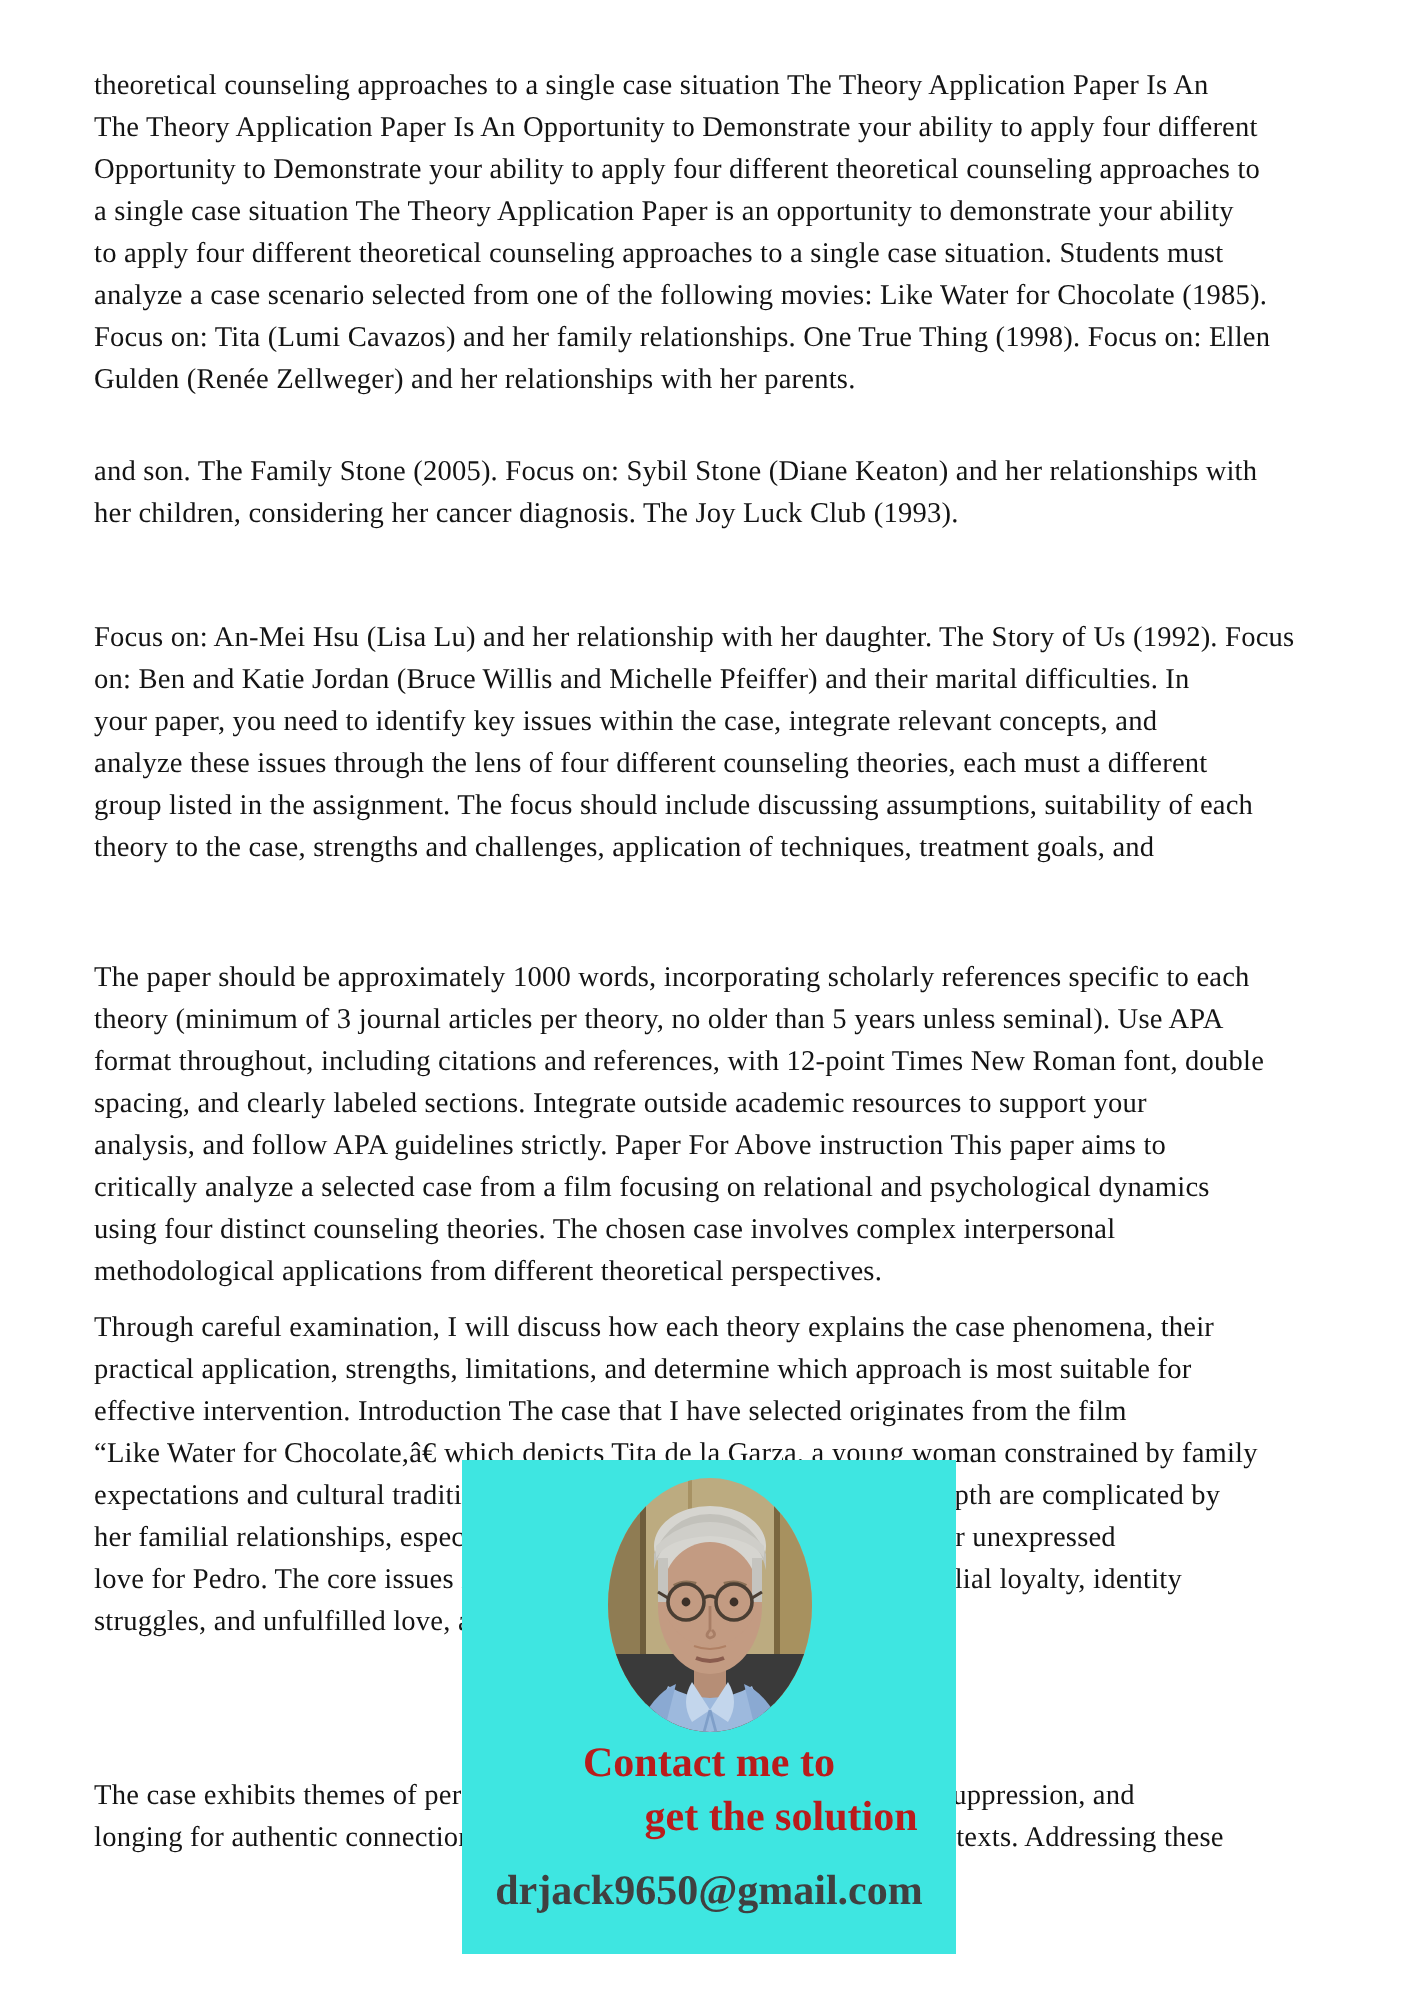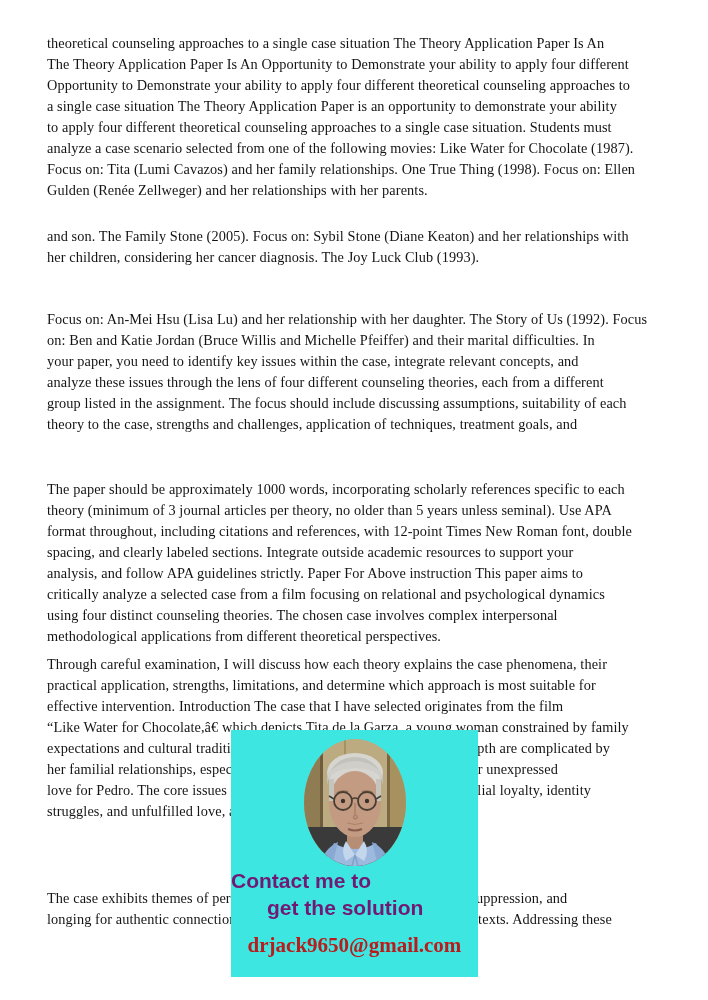--- a/index.html
+++ b/index.html
@@ -16,58 +16,58 @@
   }
   .promo{
     position:absolute;left:231px;top:730px;width:247px;height:247px;
     background:#3ee6e1;text-align:center;
   }
   .avatar{
     position:absolute;top:9px;left:50%;transform:translateX(-50%);
     width:102px;height:127px;display:block;
   }
   .promo-line{
-    position:absolute;left:0;width:100%;text-align:left;
-    font-family:Liberation Sans, sans-serif;font-weight:bold;
-    font-size:21px;color:#701a75;letter-spacing:0px;
+    position:absolute;left:0;width:100%;text-align:center;
+    font-family:Liberation Serif, serif;font-weight:bold;
+    font-size:21px;color:#b91c1c;letter-spacing:0px;
   }
   .promo-line.l1{top:139px;}
   .promo-line.l2{top:166px;padding-left:36px;}
   .promo-email{
     position:absolute;left:0;width:100%;text-align:center;top:203px;
     font-family:"Liberation Serif", serif;font-weight:bold;
-    font-size:21px;color:#b91c1c;
+    font-size:21px;color:#404040;
   }
 </style>
 </head>
 <body>
 
 <div class="page">
 
   <div class="para" style="top:33px">
     <div class="ln">theoretical counseling approaches to a single case situation The Theory Application Paper Is An</div>
     <div class="ln">The Theory Application Paper Is An Opportunity to Demonstrate your ability to apply four different</div>
     <div class="ln">Opportunity to Demonstrate your ability to apply four different theoretical counseling approaches to</div>
     <div class="ln">a single case situation The Theory Application Paper is an opportunity to demonstrate your ability</div>
     <div class="ln">to apply four different theoretical counseling approaches to a single case situation. Students must</div>
-    <div class="ln">analyze a case scenario selected from one of the following movies: Like Water for Chocolate (1987).</div>
+    <div class="ln">analyze a case scenario selected from one of the following movies: Like Water for Chocolate (1985).</div>
     <div class="ln">Focus on: Tita (Lumi Cavazos) and her family relationships. One True Thing (1998). Focus on: Ellen</div>
     <div class="ln">Gulden (Renée Zellweger) and her relationships with her parents.</div>
   </div>
 
   <div class="para" style="top:226px">
     <div class="ln">and son. The Family Stone (2005). Focus on: Sybil Stone (Diane Keaton) and her relationships with</div>
     <div class="ln">her children, considering her cancer diagnosis. The Joy Luck Club (1993).</div>
   </div>
 
   <div class="para" style="top:309px">
     <div class="ln">Focus on: An-Mei Hsu (Lisa Lu) and her relationship with her daughter. The Story of Us (1992). Focus</div>
     <div class="ln">on: Ben and Katie Jordan (Bruce Willis and Michelle Pfeiffer) and their marital difficulties. In</div>
     <div class="ln">your paper, you need to identify key issues within the case, integrate relevant concepts, and</div>
-    <div class="ln">analyze these issues through the lens of four different counseling theories, each from a different</div>
+    <div class="ln">analyze these issues through the lens of four different counseling theories, each must a different</div>
     <div class="ln">group listed in the assignment. The focus should include discussing assumptions, suitability of each</div>
     <div class="ln">theory to the case, strengths and challenges, application of techniques, treatment goals, and</div>
   </div>
 
   <div class="para" style="top:479px">
     <div class="ln">The paper should be approximately 1000 words, incorporating scholarly references specific to each</div>
     <div class="ln">theory (minimum of 3 journal articles per theory, no older than 5 years unless seminal). Use APA</div>
     <div class="ln">format throughout, including citations and references, with 12-point Times New Roman font, double</div>
     <div class="ln">spacing, and clearly labeled sections. Integrate outside academic resources to support your</div>
     <div class="ln">analysis, and follow APA guidelines strictly. Paper For Above instruction This paper aims to</div>

